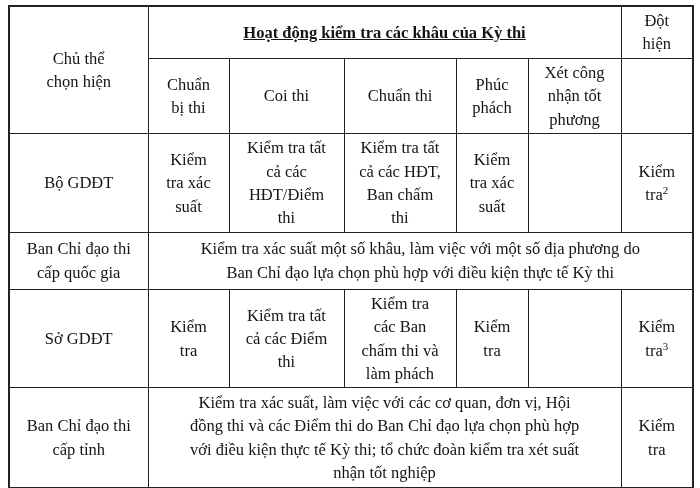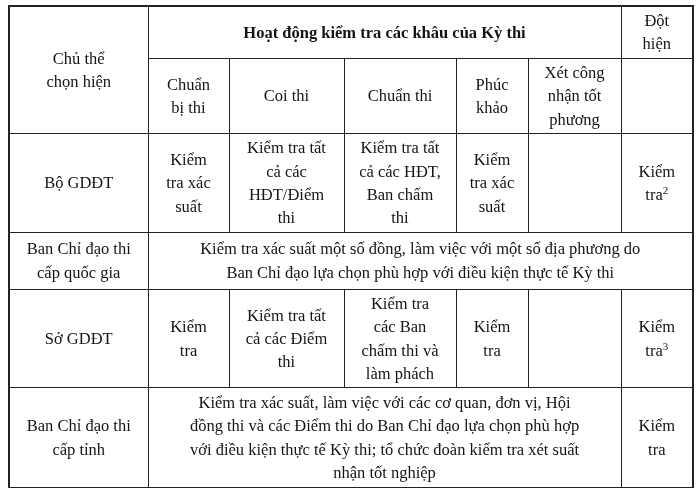--- a/index.html
+++ b/index.html
@@ -37,20 +37,21 @@
   }
   tr.hrow1 { height: 48px; }
   tr.hrow2 { height: 75px; margin-top: 44px; }
   tr.row-bo { height: 96px; }
   tr.row-qg { height: 57px; }
   tr.row-so { height: 97px; }
   tr.row-tinh { height: 100px; }
   td.bold {
     font-weight: bold;
     font-size: 17px;
+    text-decoration: underline;
   }
   td sup {
     font-size: 11px;
     line-height: 0;
   }
 </style>
 </head>
 <body>
 
 <div class="page">
@@ -71,21 +72,21 @@
         <td colspan="5" class="bold">Hoạt động kiểm tra các khâu của Kỳ thi</td>
         <td>Đột
 hiện</td>
       </tr>
       <tr class="hrow2">
         <td>Chuẩn
 bị thi</td>
         <td>Coi thi</td>
         <td>Chuẩn thi</td>
         <td>Phúc
-khảo</td>
+phách</td>
         <td>Xét công
 nhận tốt
 phương</td>
         <td></td>
       </tr>
       <tr class="row-bo">
         <td>Bộ GDĐT</td>
         <td>Kiểm
 tra xác
 suất</td>
@@ -100,21 +101,21 @@
         <td>Kiểm
 tra xác
 suất</td>
         <td></td>
         <td><span>Kiểm
 tra</span><sup>2</sup></td>
       </tr>
       <tr class="row-qg">
         <td>Ban Chỉ đạo thi
 cấp quốc gia</td>
-        <td colspan="6">Kiểm tra xác suất một số đồng, làm việc với một số địa phương do
+        <td colspan="6">Kiểm tra xác suất một số khâu, làm việc với một số địa phương do
 Ban Chỉ đạo lựa chọn phù hợp với điều kiện thực tế Kỳ thi</td>
       </tr>
       <tr class="row-so">
         <td>Sở GDĐT</td>
         <td>Kiểm
 tra</td>
         <td>Kiểm tra tất
 cả các Điểm
 thi</td>
         <td>Kiểm tra

